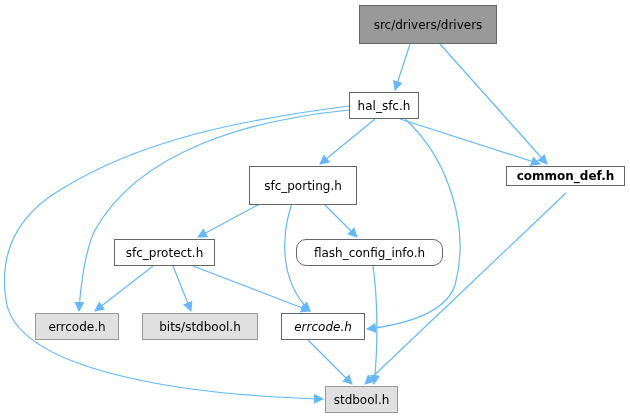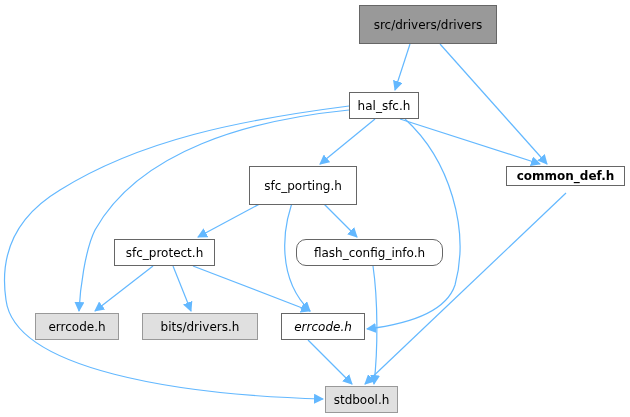--- a/index.html
+++ b/index.html
@@ -61,21 +61,21 @@
   <div class="node" style="left:114px;top:239px;width:101px;height:27px;">
     <span class="label">sfc_protect.h</span>
   </div>
   <div class="node" style="left:296px;top:239px;width:147px;height:27px;border-radius:10px;">
     <span class="label">flash_config_info.h</span>
   </div>
   <div class="node system" style="left:35px;top:313px;width:84px;height:27px;">
     <span class="label">errcode.h</span>
   </div>
   <div class="node system" style="left:142px;top:313px;width:116px;height:27px;">
-    <span class="label">bits/drivers.h</span>
+    <span class="label">bits/stdbool.h</span>
   </div>
   <div class="node" style="left:281px;top:313px;width:84px;height:27px;font-style:italic;">
     <span class="label">errcode.h</span>
   </div>
   <div class="node system" style="left:325px;top:386px;width:73px;height:27px;">
     <span class="label">stdbool.h</span>
   </div>
 </div>
 
 </body></html>

